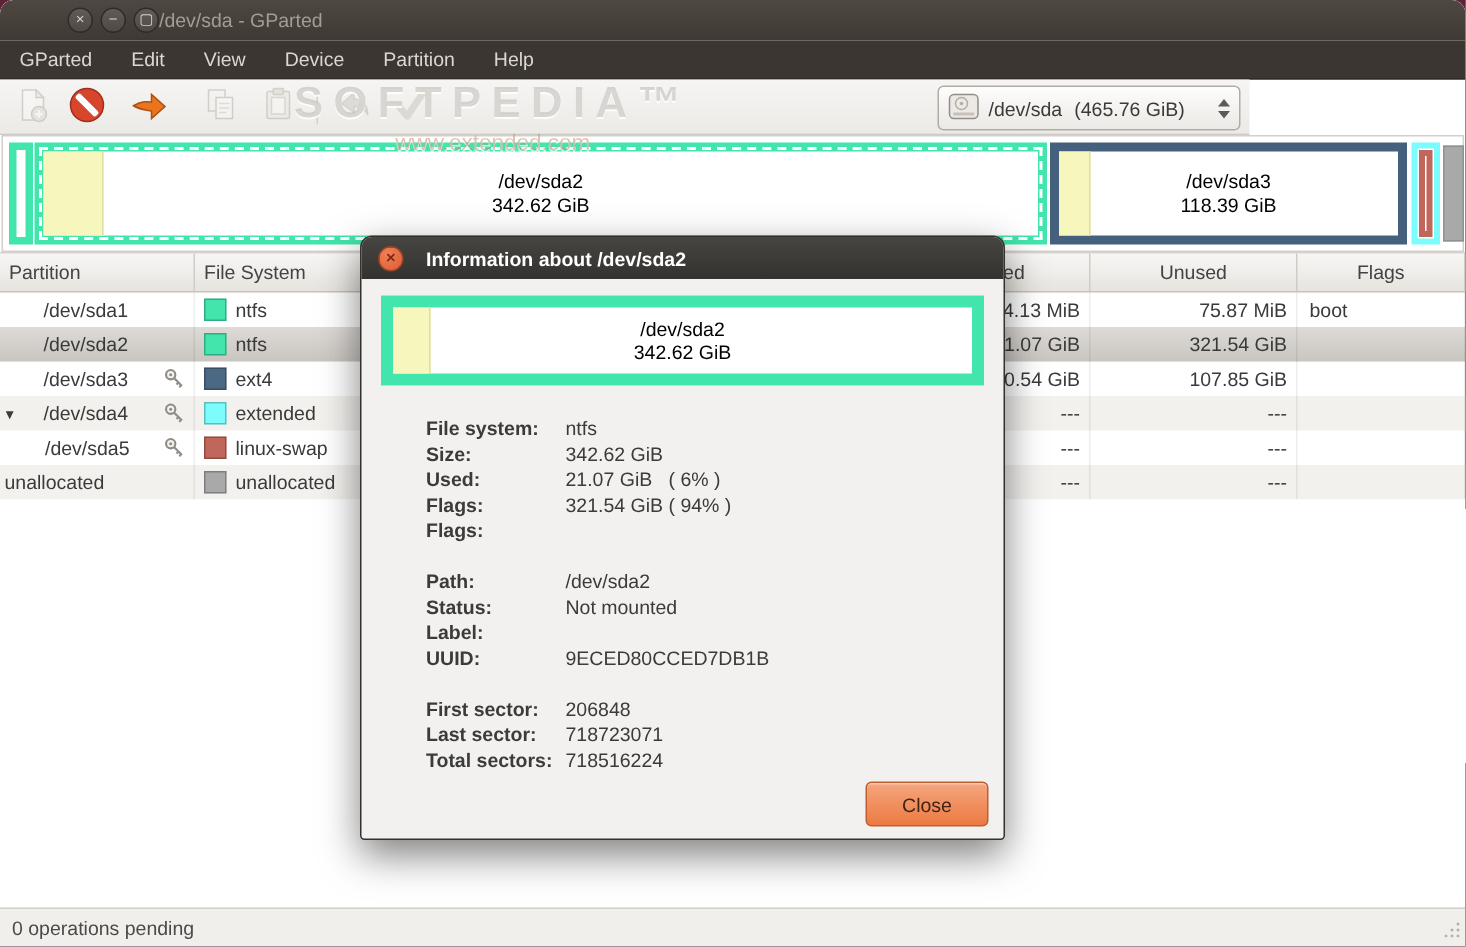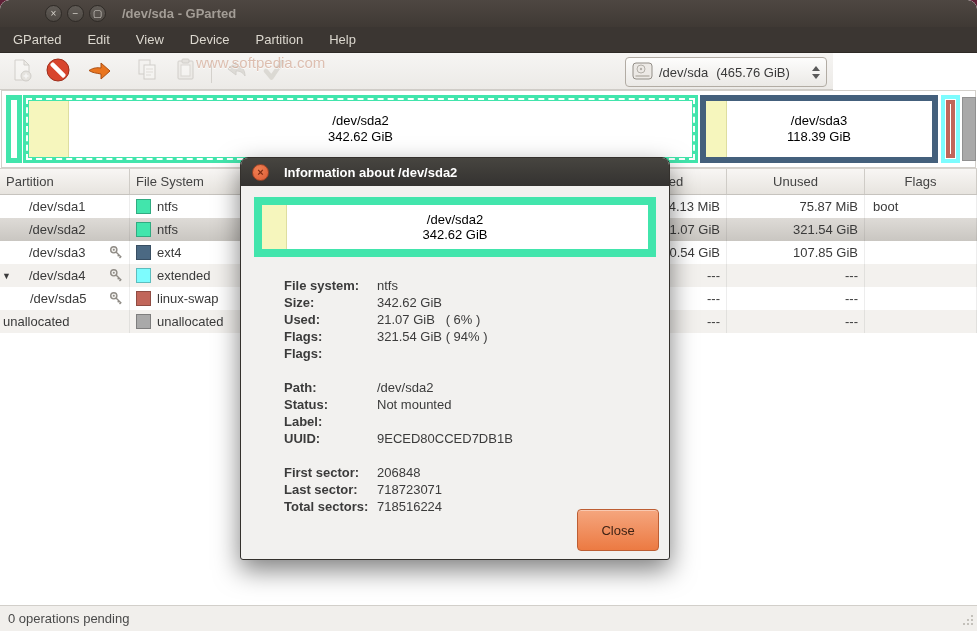--- a/index.html
+++ b/index.html
@@ -6,21 +6,21 @@
   html,body { width:977px; height:631px; background:#5f2136; font-family:"Liberation Sans","DejaVu Sans",sans-serif; }
   .window { position:relative; width:977px; height:631px; overflow:hidden; border-radius:9px 9px 0 0; background:#fff; }
 
   
   .titlebar { position:absolute; left:0; top:0; width:977px; height:27px;
     background:linear-gradient(#4e4742,#3f3934); border-radius:9px 9px 0 0;
     display:flex; align-items:center; }
   .winbtn { width:17px; height:17px; border-radius:50%; background:linear-gradient(#615c57,#4e4944);
     border:1px solid #2f2b27; color:#d6d2cb; font-size:10px; line-height:15px; text-align:center; margin-left:5px; cursor:default;}
   .winbtn:first-child{ margin-left:45px; }
-  .wtitle { color:#a39d96; font-weight:bold; font-size:13px; margin-left:16px; }
+  .wtitle { color:#a39d96; font-weight:normal; font-size:13px; margin-left:0; }
 
   
   .menubar { position:absolute; left:0; top:27px; width:977px; height:26px; background:#3b3632;
     display:flex; align-items:center; border-bottom:1px solid #2e2a26;}
   .menu-item { color:#dcd8cf; font-size:13px; padding:0 13px; height:100%; display:flex; align-items:center; }
   .menu-item:first-child{ }
 
   
   .toolbar { position:absolute; left:0; top:53px; width:833px; height:37px;
     background:linear-gradient(#f6f5f3,#eceae7); border-bottom:1px solid #cfccc7; }
@@ -92,21 +92,21 @@
     background:radial-gradient(circle at 35% 30%, #f08052, #dd5b36); border:1px solid #9c4427;
     color:#7e2a12; font-size:11px; font-weight:bold; line-height:15px; text-align:center; }
   .dlg-title { color:#fff; font-weight:bold; font-size:13px; margin-left:15px; }
   .dlg-graphic { position:relative; margin:11px 13px 0 13px; height:60px; border:8px solid #42e5ac; background:#fff; }
   .dlg-graphic .seg-label { line-height:15px; }
   .dlg-fields { margin:20px 0 0 22px; font-size:13px; color:#3b3b3b; }
   .frow { display:grid; grid-template-columns:93px auto; height:17px; align-items:center;margin-left:21px; }
   .flabel { font-weight:bold; }
   .fval { white-space:pre; }
   .fgap { height:17px; }
-  .dlg-close-btn { position:absolute; right:10px; bottom:8px; width:82px; height:42px; border-radius:4px;
+  .dlg-close-btn { position:absolute; right:10px; bottom:8px; width:82px; height:30px; border-radius:4px;
     background:linear-gradient(#f5a67e,#ec7a42); border:1px solid #bd5e33; font-size:13px; color:#3f2315;
     display:flex; align-items:center; justify-content:center; box-shadow:inset 0 1px 0 rgba(255,255,255,.4); }
 </style>
 </head>
 <body>
 
 <div class="window">
 
   <div class="titlebar">
     <div class="winbtn">×</div>
@@ -180,21 +180,22 @@
       <span class="combo-text">/dev/sda</span>
       <span class="combo-size">(465.76 GiB)</span>
       <span class="spinner">
           <span class="tri-up"></span>
           <span class="tri-dn"></span>
         </span>
     </div>
   </div>
 
   <div class="watermark">
-    <div class="wm2">www.softpedia.com</div>
+    <div class="wm1">SOFTPEDIA™</div>
+    <div class="wm2">www.extended.com</div>
   </div>
 
   <div class="diskmap">
     <div class="seg sda1"></div>
     <div class="seg sda2">
       <div class="usedblk" style="width:40px"></div>
       <div class="seg-label">
         <span>/dev/sda2</span>
         <span>342.62 GiB</span>
       </div>

